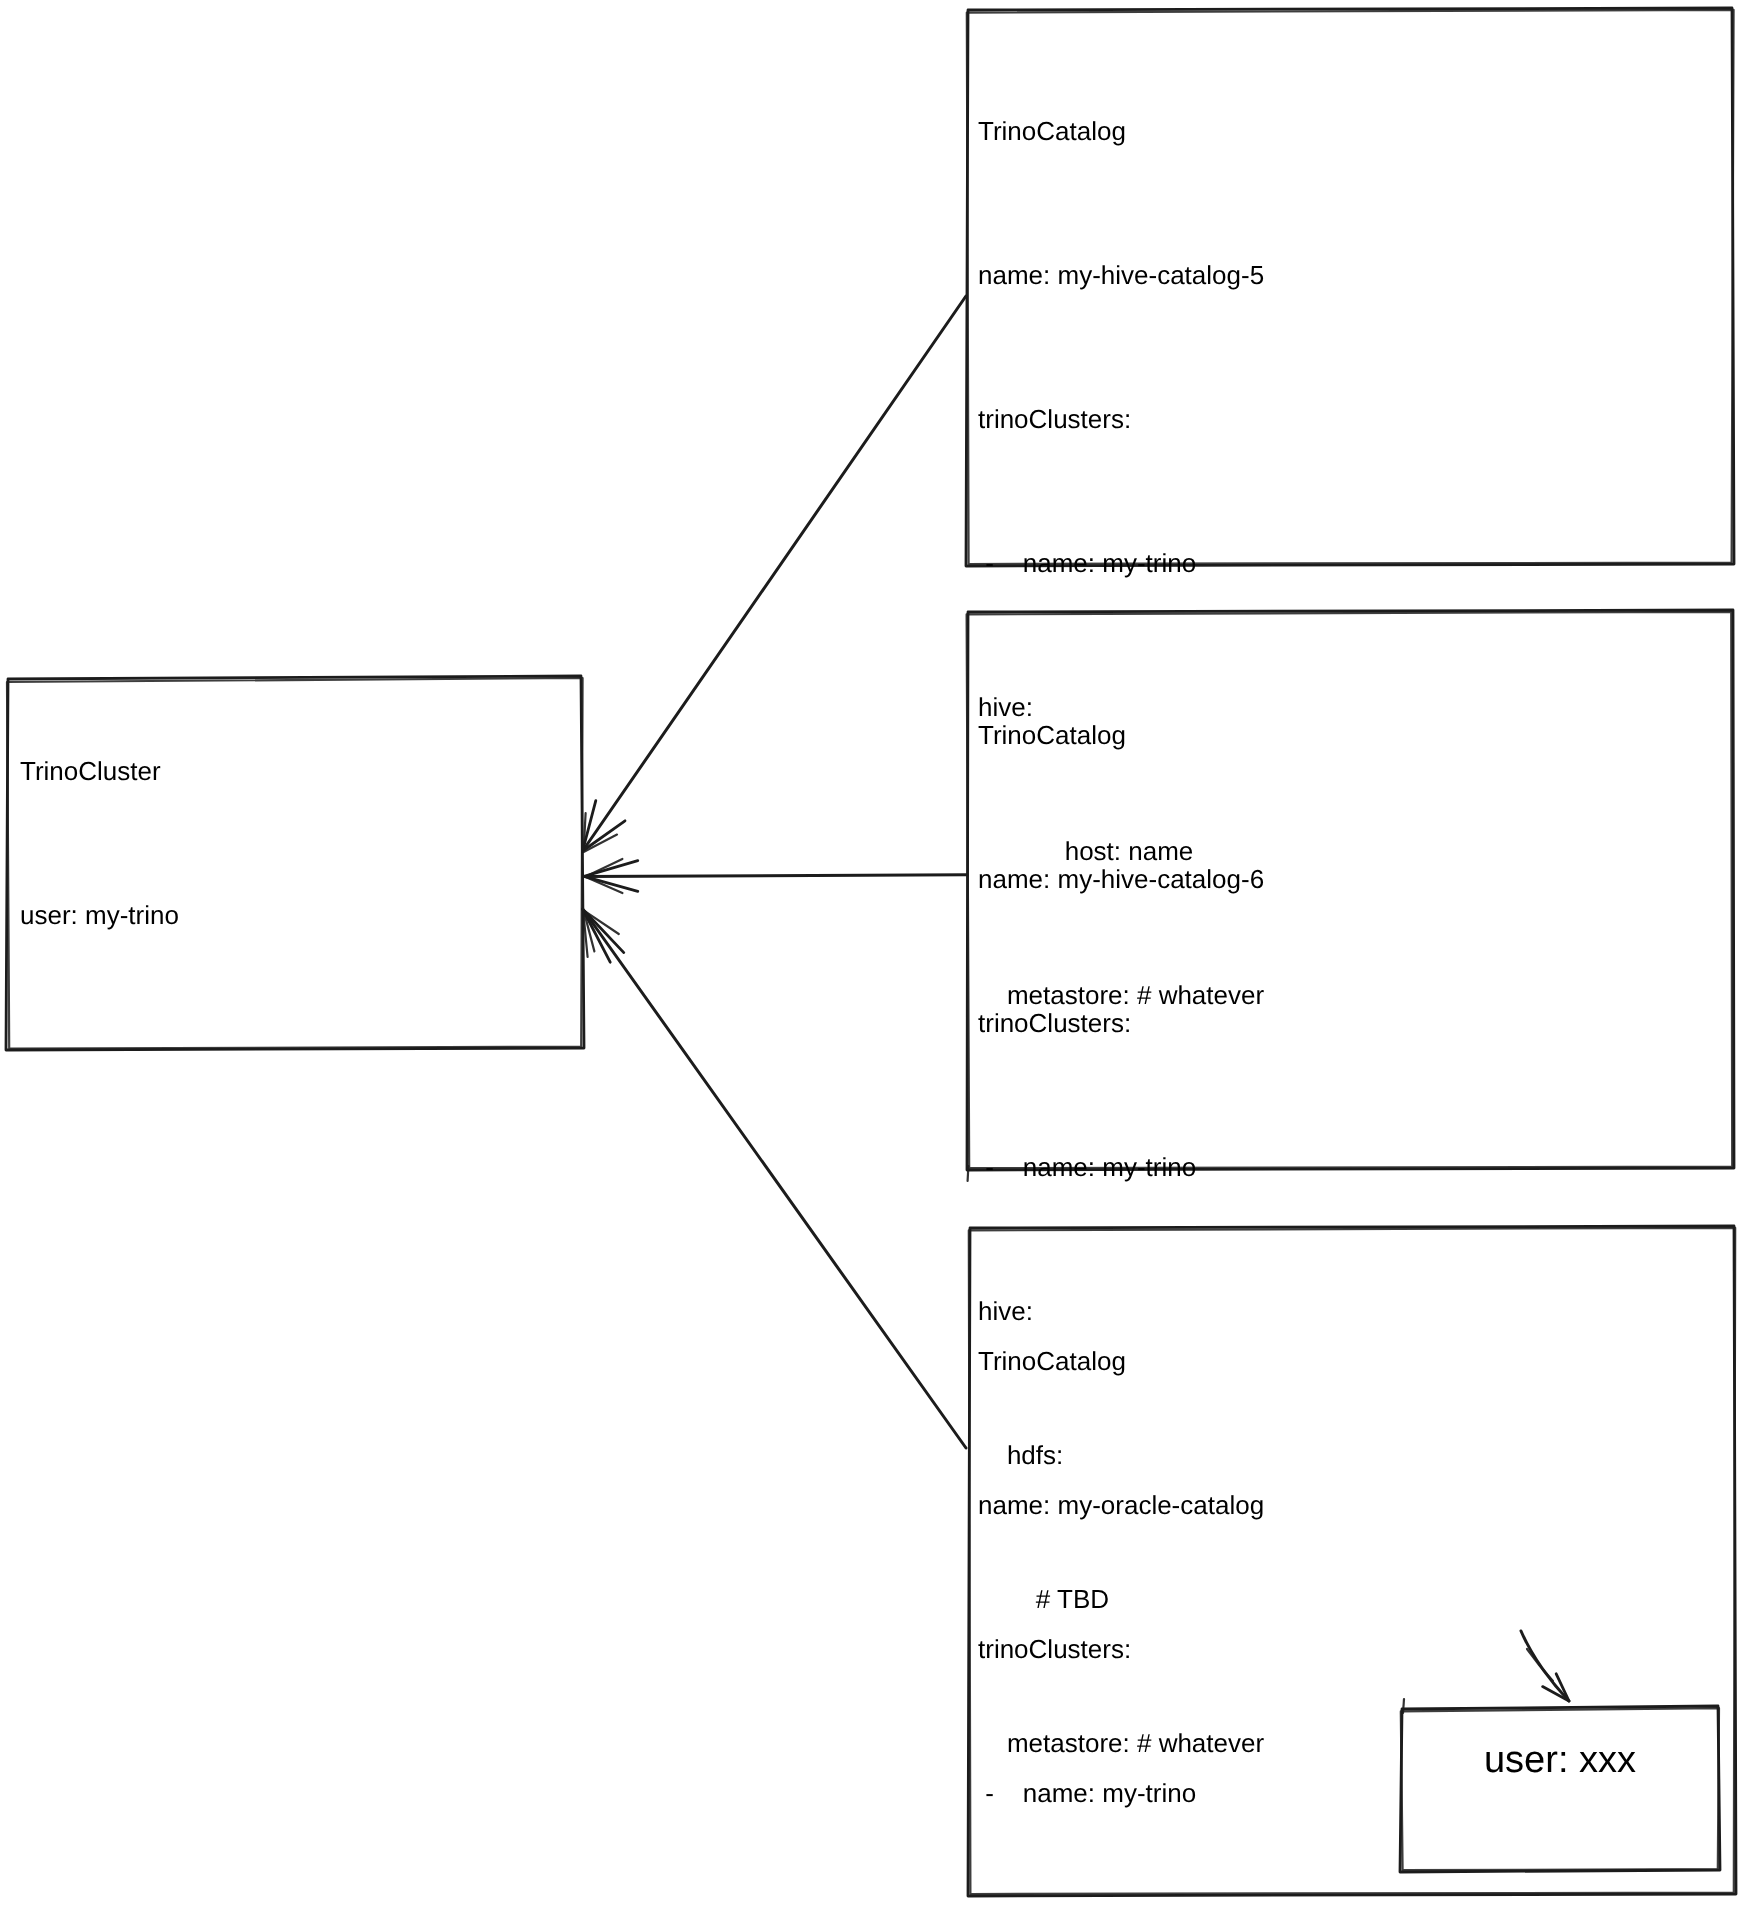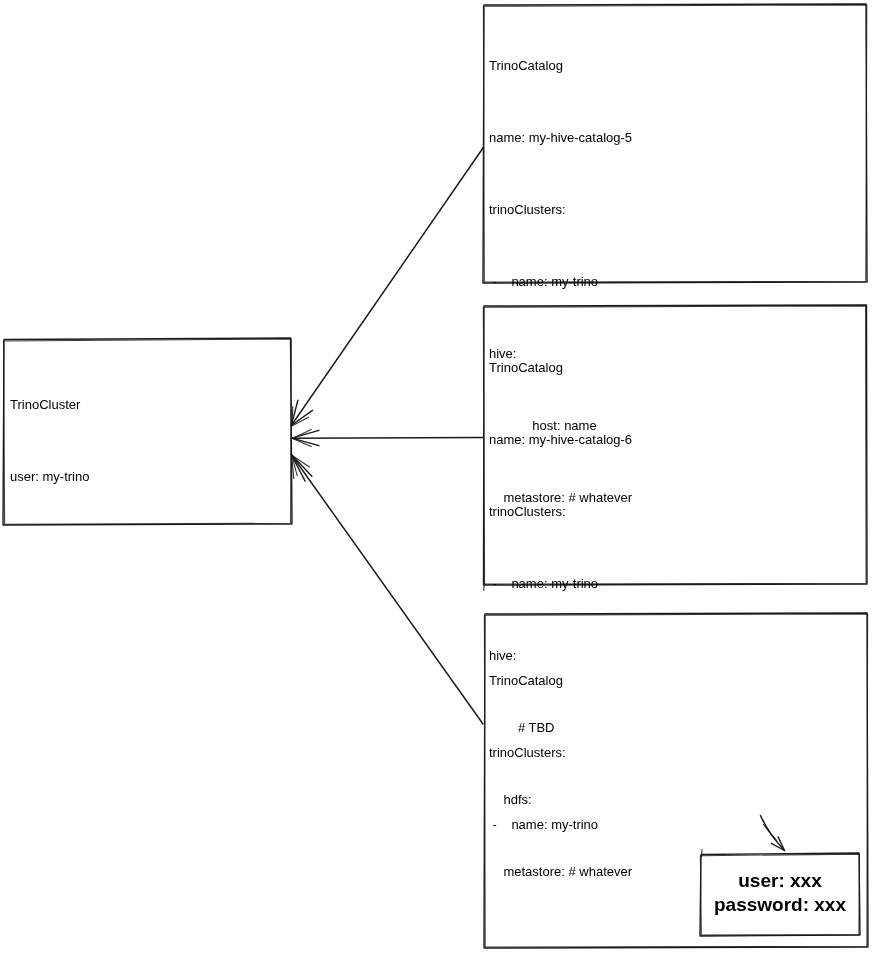--- a/index.html
+++ b/index.html
@@ -35,21 +35,20 @@
     font-size: 13px;
     line-height: 24px;
     white-space: pre;
   }
   .yaml-line { white-space: pre; }
   .secret-text {
     position: absolute;
     font-size: 19px;
     line-height: 24px;
     text-align: center;
-    font-weight: bold;
   }
 </style>
 </head>
 <body>
 
 <div class="canvas">
 
   <svg class="wires" viewBox="0 0 872 954" xmlns="http://www.w3.org/2000/svg">
 
     <path class="box-outline" d="M 4 339.5 L 290.5 338 L 292 524 L 3 525 Z"></path>
@@ -80,53 +79,53 @@
     <path class="wire" d="M 483 724 L 291.3 454.5"></path>
     <path class="barb" d="M 311.9 476.3 L 291.3 454.5 L 305.1 481.1"></path>
     <path class="barb dup" d="M 309.4 467 L 291.8 455.2 L 297.2 475.7"></path>
     <path class="barb dup" d="M 291.7 456.5 L 293.8 478.5"></path>
 
     <path class="wire" d="M 760.5 815.5 Q 768 833 784.5 850.5"></path>
     <path class="barb dup" d="M 763.5 824.5 Q 769.5 833 776.5 840.5"></path>
     <path class="barb" d="M 778.1 836.9 L 784.5 850.5 L 771.3 843.3"></path>
   </svg>
 
-  <div class="box-text" style="left:10px; top:345px;">
+  <div class="box-text" style="left:10px; top:326px;">
     <div class="yaml-line">TrinoCluster</div>
     <div class="yaml-line">user: my-trino</div>
   </div>
 
   <div class="box-text" style="left:489px; top:6px;">
     <div class="yaml-line">TrinoCatalog</div>
     <div class="yaml-line">name: my-hive-catalog-5</div>
     <div class="yaml-line">trinoClusters:</div>
     <div class="yaml-line"> -    name: my-trino</div>
     <div class="yaml-line">hive:</div>
     <div class="yaml-line">            host: name</div>
     <div class="yaml-line">    metastore: # whatever</div>
   </div>
 
   <div class="box-text" style="left:489px; top:308px;">
     <div class="yaml-line">TrinoCatalog</div>
     <div class="yaml-line">name: my-hive-catalog-6</div>
     <div class="yaml-line">trinoClusters:</div>
     <div class="yaml-line"> -    name: my-trino</div>
     <div class="yaml-line">hive:</div>
+    <div class="yaml-line">    hdfs:</div>
     <div class="yaml-line">        # TBD</div>
-    <div class="yaml-line">    hdfs:</div>
     <div class="yaml-line">    metastore: # whatever</div>
   </div>
 
   <div class="box-text" style="left:489px; top:621px;">
     <div class="yaml-line">TrinoCatalog</div>
+    <div class="yaml-line">name: my-oracle-catalog</div>
     <div class="yaml-line">trinoClusters:</div>
     <div class="yaml-line"> -    name: my-trino</div>
     
     
     
   </div>
 
   <div class="secret-text" style="left:700px; top:869px; width:160px;">
     <div class="yaml-line">user: xxx</div>
-    <div class="yaml-line">password: xxx</div>
   </div>
 
 </div>
 
 </body></html>

